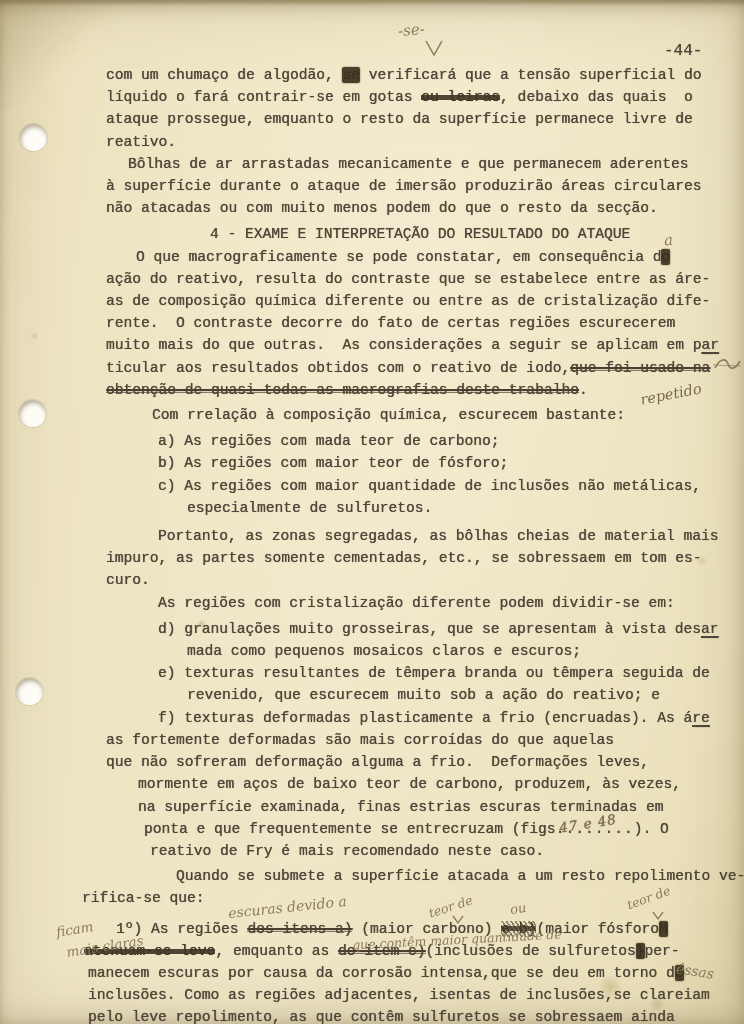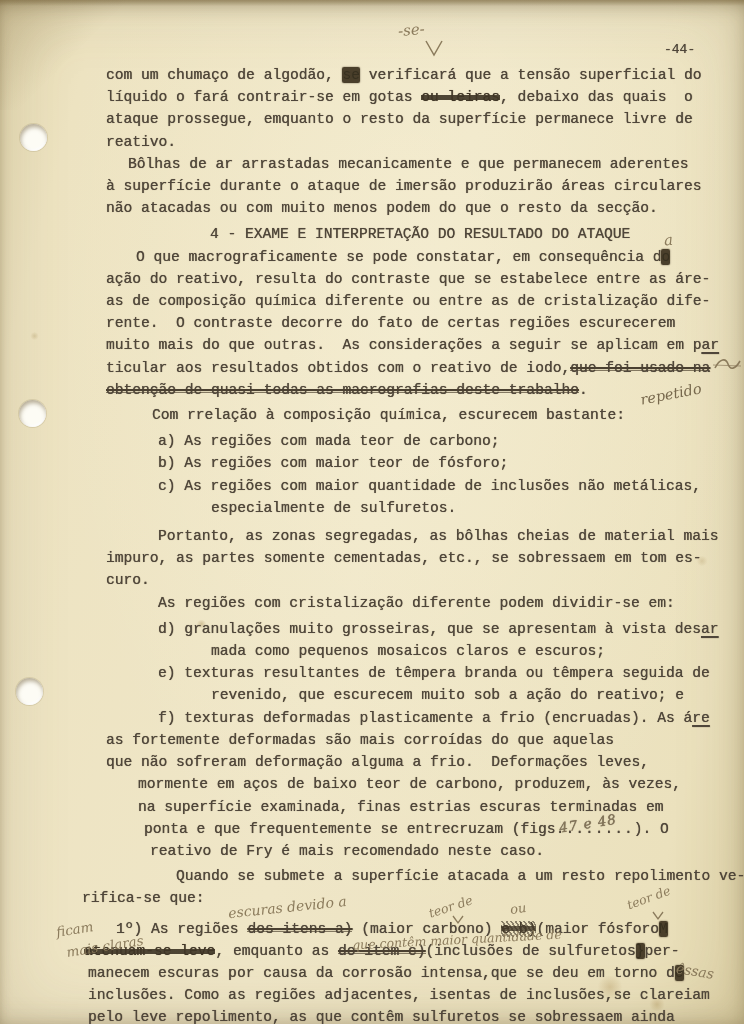--- a/index.html
+++ b/index.html
@@ -25,30 +25,30 @@
     0 0 0 1px rgba(150,135,95,0.22);}
   #hole-1{left:20px;top:124px;} #hole-2{left:19px;top:400px;} #hole-3{left:16px;top:678px;}
   
   .stain{position:absolute;border-radius:50%;}
   #stain-1{left:196px;top:620px;width:11px;height:8px;background:radial-gradient(circle,rgba(150,118,58,0.35),rgba(150,118,58,0) 70%);}
   #stain-2{left:596px;top:976px;width:28px;height:22px;background:radial-gradient(circle,rgba(158,126,64,0.28),rgba(158,126,64,0) 70%);}
   #stain-3{left:648px;top:998px;width:18px;height:13px;background:radial-gradient(circle,rgba(158,126,64,0.30),rgba(158,126,64,0) 70%);}
   #stain-4{left:696px;top:556px;width:12px;height:10px;background:radial-gradient(circle,rgba(150,120,60,0.22),rgba(150,120,60,0) 70%);}
   #stain-5{left:30px;top:332px;width:9px;height:8px;background:radial-gradient(circle,rgba(150,120,60,0.25),rgba(150,120,60,0) 70%);}
   
-  #page-number{position:absolute;left:664px;top:42px;font-size:13px;color:#4f463a;
+  #page-number{position:absolute;left:664px;top:42px;font-size:16px;color:#4f463a;
     text-shadow:0 0 0.7px rgba(70,60,45,0.8);}
   #typed{position:absolute;left:106px;top:64px;width:620px;
     font-size:14.6px;line-height:22.2px;color:#4f463a;
     text-shadow:0 0 0.7px rgba(70,60,45,0.75),0.4px 0.4px 0 rgba(95,82,60,0.30);}
   .line{white-space:pre;position:relative;}
   .p10{margin-left:10px}.p22{margin-left:22px}.p30{margin-left:30px}.p32{margin-left:32px}
   .p38{margin-left:38px}.p44{margin-left:44px}.p46{margin-left:46px}.p52{margin-left:52px}
   .p57{}.p70{margin-left:70px}.head{margin-left:104px}
-  .li{margin-left:52px}.li2{margin-left:105px}
+  .li{margin-left:52px}.li2{margin-left:81px}
   .n18{margin-left:-18px}.n22{margin-left:-22px}.n24{margin-left:-24px}
   .line:nth-child(8){margin-top:4px}.line:nth-child(16){margin-top:3px}
   .line:nth-child(17){margin-top:4px}.line:nth-child(21){margin-top:6px}
   .line:nth-child(25){margin-top:4px}.line:nth-child(36){margin-top:3px}
   .line:nth-child(38){margin-top:8px}
   
   .st-h{text-decoration:line-through;text-decoration-thickness:2px;text-decoration-color:#4a4031;
     background:linear-gradient(to bottom,rgba(74,62,43,0) 60%,rgba(74,62,43,0.65) 60%,rgba(74,62,43,0.65) 67%,rgba(74,62,43,0) 67%);}
   .st-hh{color:#3f3526;background:linear-gradient(to bottom,rgba(56,47,32,0) 36%,rgba(56,47,32,0.88) 36%,rgba(56,47,32,0.88) 66%,rgba(56,47,32,0) 66%);}
   .obx{color:#453b2b;background:

